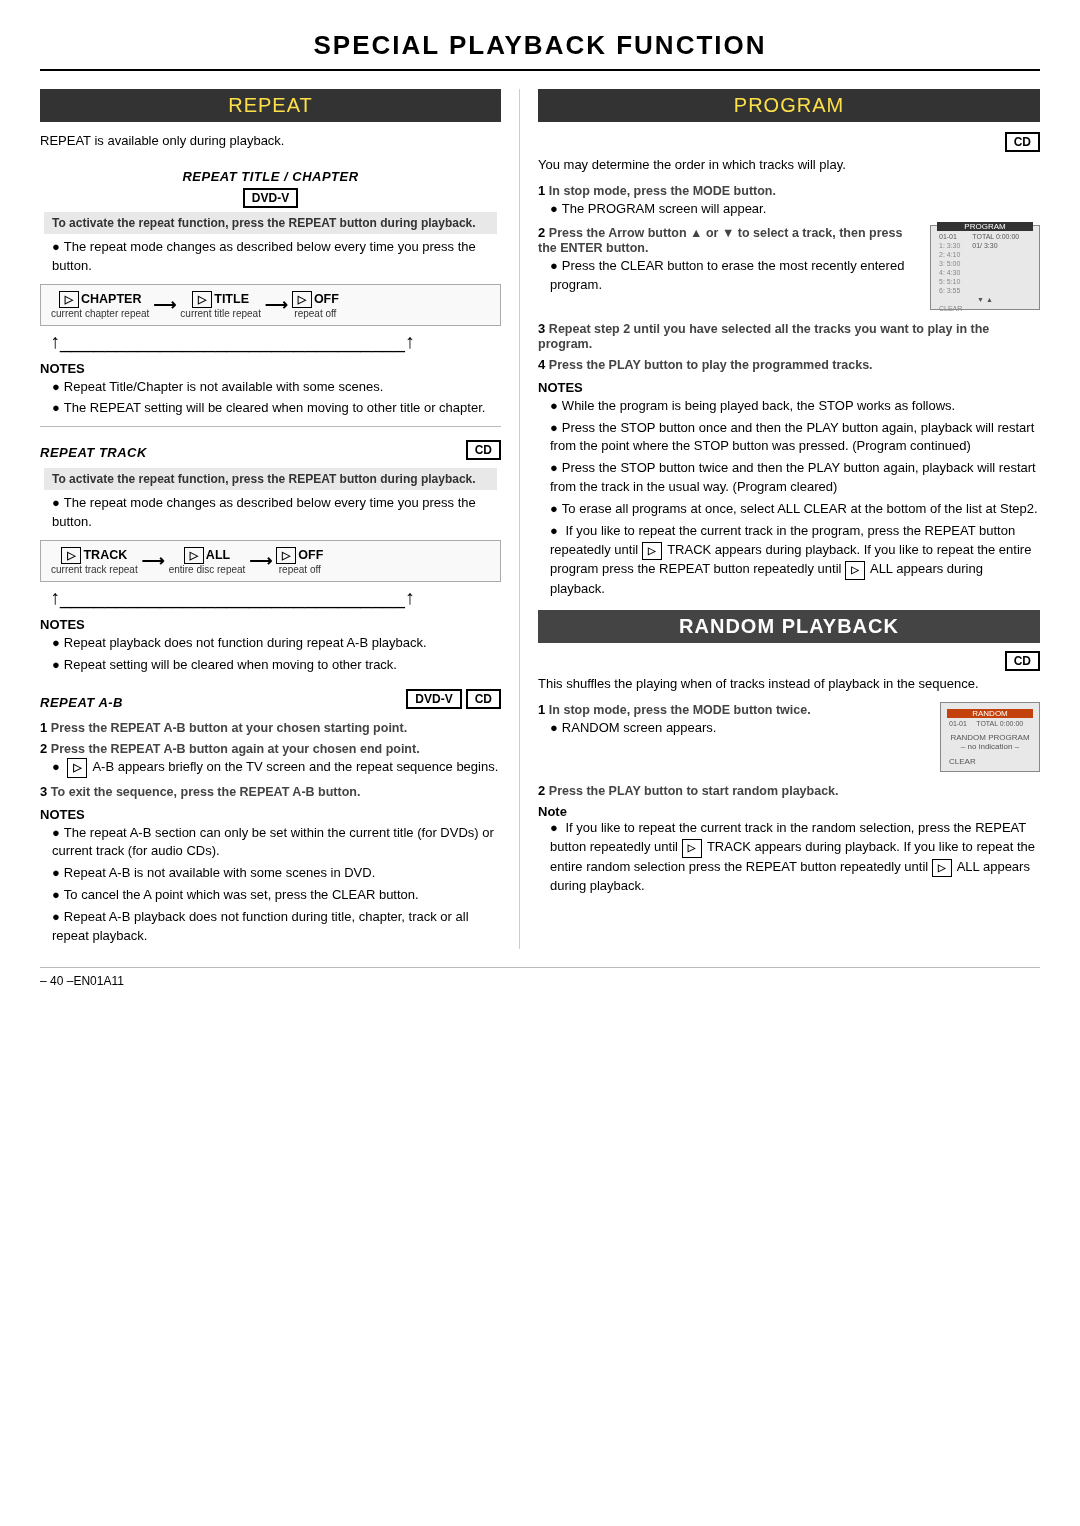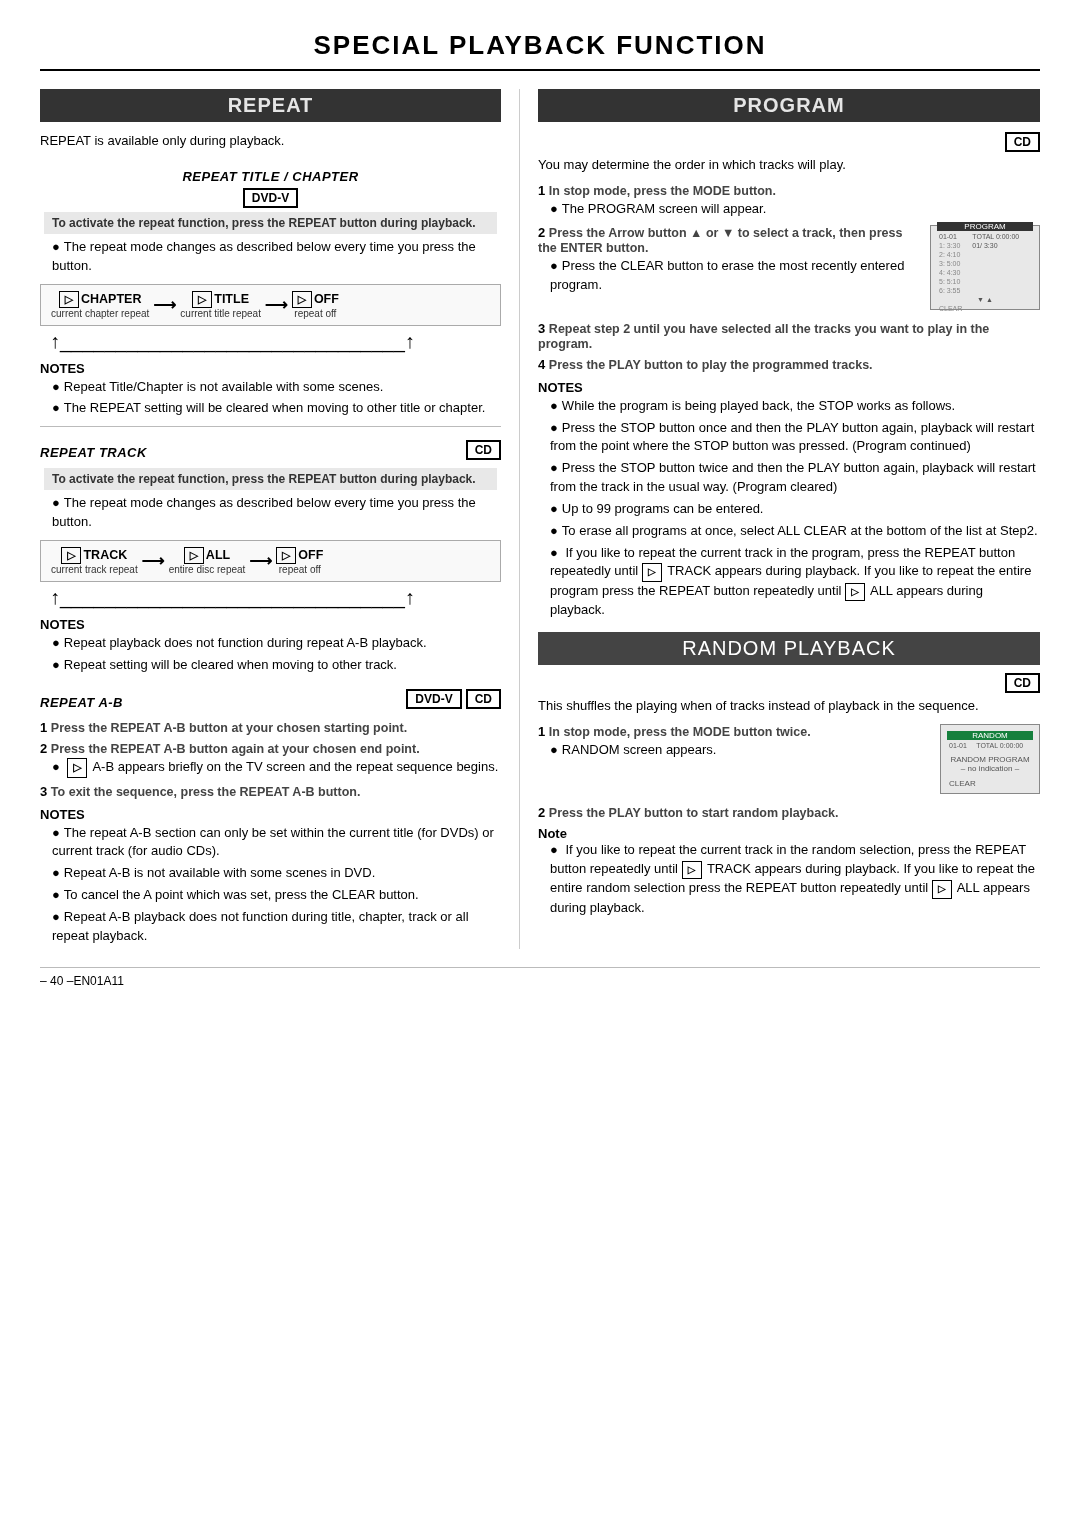--- a/index.html
+++ b/index.html
@@ -30,24 +30,24 @@
       width: 48%;
       padding-right: 18px;
       border-right: 1.5px solid #ccc;
     }
     .right-col {
       width: 52%;
       padding-left: 18px;
     }
     .section-header {
       background: #555;
-      color: #e5e5e5;
+      color: #fde047;
       text-align: center;
       font-size: 20px;
-      font-weight: bold;
+      font-weight: normal;
       letter-spacing: 1px;
       padding: 5px 0;
       margin-bottom: 10px;
     }
     .section-header.dark {
       background: #333;
     }
     .subsection-title {
       font-style: italic;
       font-weight: bold;
@@ -129,21 +129,21 @@
       font-weight: bold;
       font-size: 12.5px;
       color: #444;
       margin: 6px 0 2px 0;
     }
     .section-rh {
       background: #444;
       color: #fff;
       text-align: center;
       font-size: 20px;
-      font-weight: normal;
+      font-weight: bold;
       letter-spacing: 1px;
       padding: 5px 0;
       margin-bottom: 8px;
       margin-top: 12px;
     }
     .screen-img {
       border: 1.5px solid #888;
       background: #e8e8e8;
       width: 110px;
       height: 85px;
@@ -413,40 +413,39 @@
 
       <div style="margin:6px 0 2px 0;">
         <span class="step-num">4</span>
         <span class="step-bold">Press the PLAY button to play the programmed tracks.</span>
       </div>
 
       <div class="notes-label">NOTES</div>
       <p class="bullet-para">While the program is being played back, the STOP works as follows.</p>
       <p class="bullet-para">Press the STOP button once and then the PLAY button again, playback will restart from the point where the STOP button was pressed. (Program continued)</p>
       <p class="bullet-para">Press the STOP button twice and then the PLAY button again, playback will restart from the track in the usual way. (Program cleared)</p>
-      <p class="bullet-para">Up to 99 programs can be entered.</p>
       <p class="bullet-para">To erase all programs at once, select ALL CLEAR at the bottom of the list at Step2.</p>
       <p class="bullet-para">
         If you like to repeat the current track in the program, press the REPEAT button repeatedly until <span class="icon-box" style="font-size:10px;">▷</span> TRACK appears during playback. If you like to repeat the entire program press the REPEAT button repeatedly until <span class="icon-box" style="font-size:10px;">▷</span> ALL appears during playback.
       </p>
     </div>
 
     <div>
       <div class="section-rh">RANDOM PLAYBACK</div>
       <div style="display:flex;justify-content:flex-end; margin-bottom:4px;">
         <span class="badge-inline">CD</span>
       </div>
       <p>This shuffles the playing when of tracks instead of playback in the sequence.</p>
 
       <div class="clearfix">
         <div class="screen-img-sm">
           <table class="screen-table">
             <tbody>
                 <tr>
-                  <td colspan="2" style="background:#15803d;color:#fff;text-align:center;font-size:8px;">RANDOM</td>
+                  <td colspan="2" style="background:#c2410c;color:#fff;text-align:center;font-size:8px;">RANDOM</td>
                 </tr>
             <tr>
                   <td style="font-size:7px;">01-01</td>
                   <td style="font-size:7px;">TOTAL 0:00:00</td>
                 </tr>
             <tr>
                   <td colspan="2" style="font-size:8px;text-align:center;padding:4px 0;">RANDOM PROGRAM<br>– no indication –</td>
                 </tr>
             <tr>
                   <td colspan="2" style="font-size:8px;text-align:left;">CLEAR</td>

